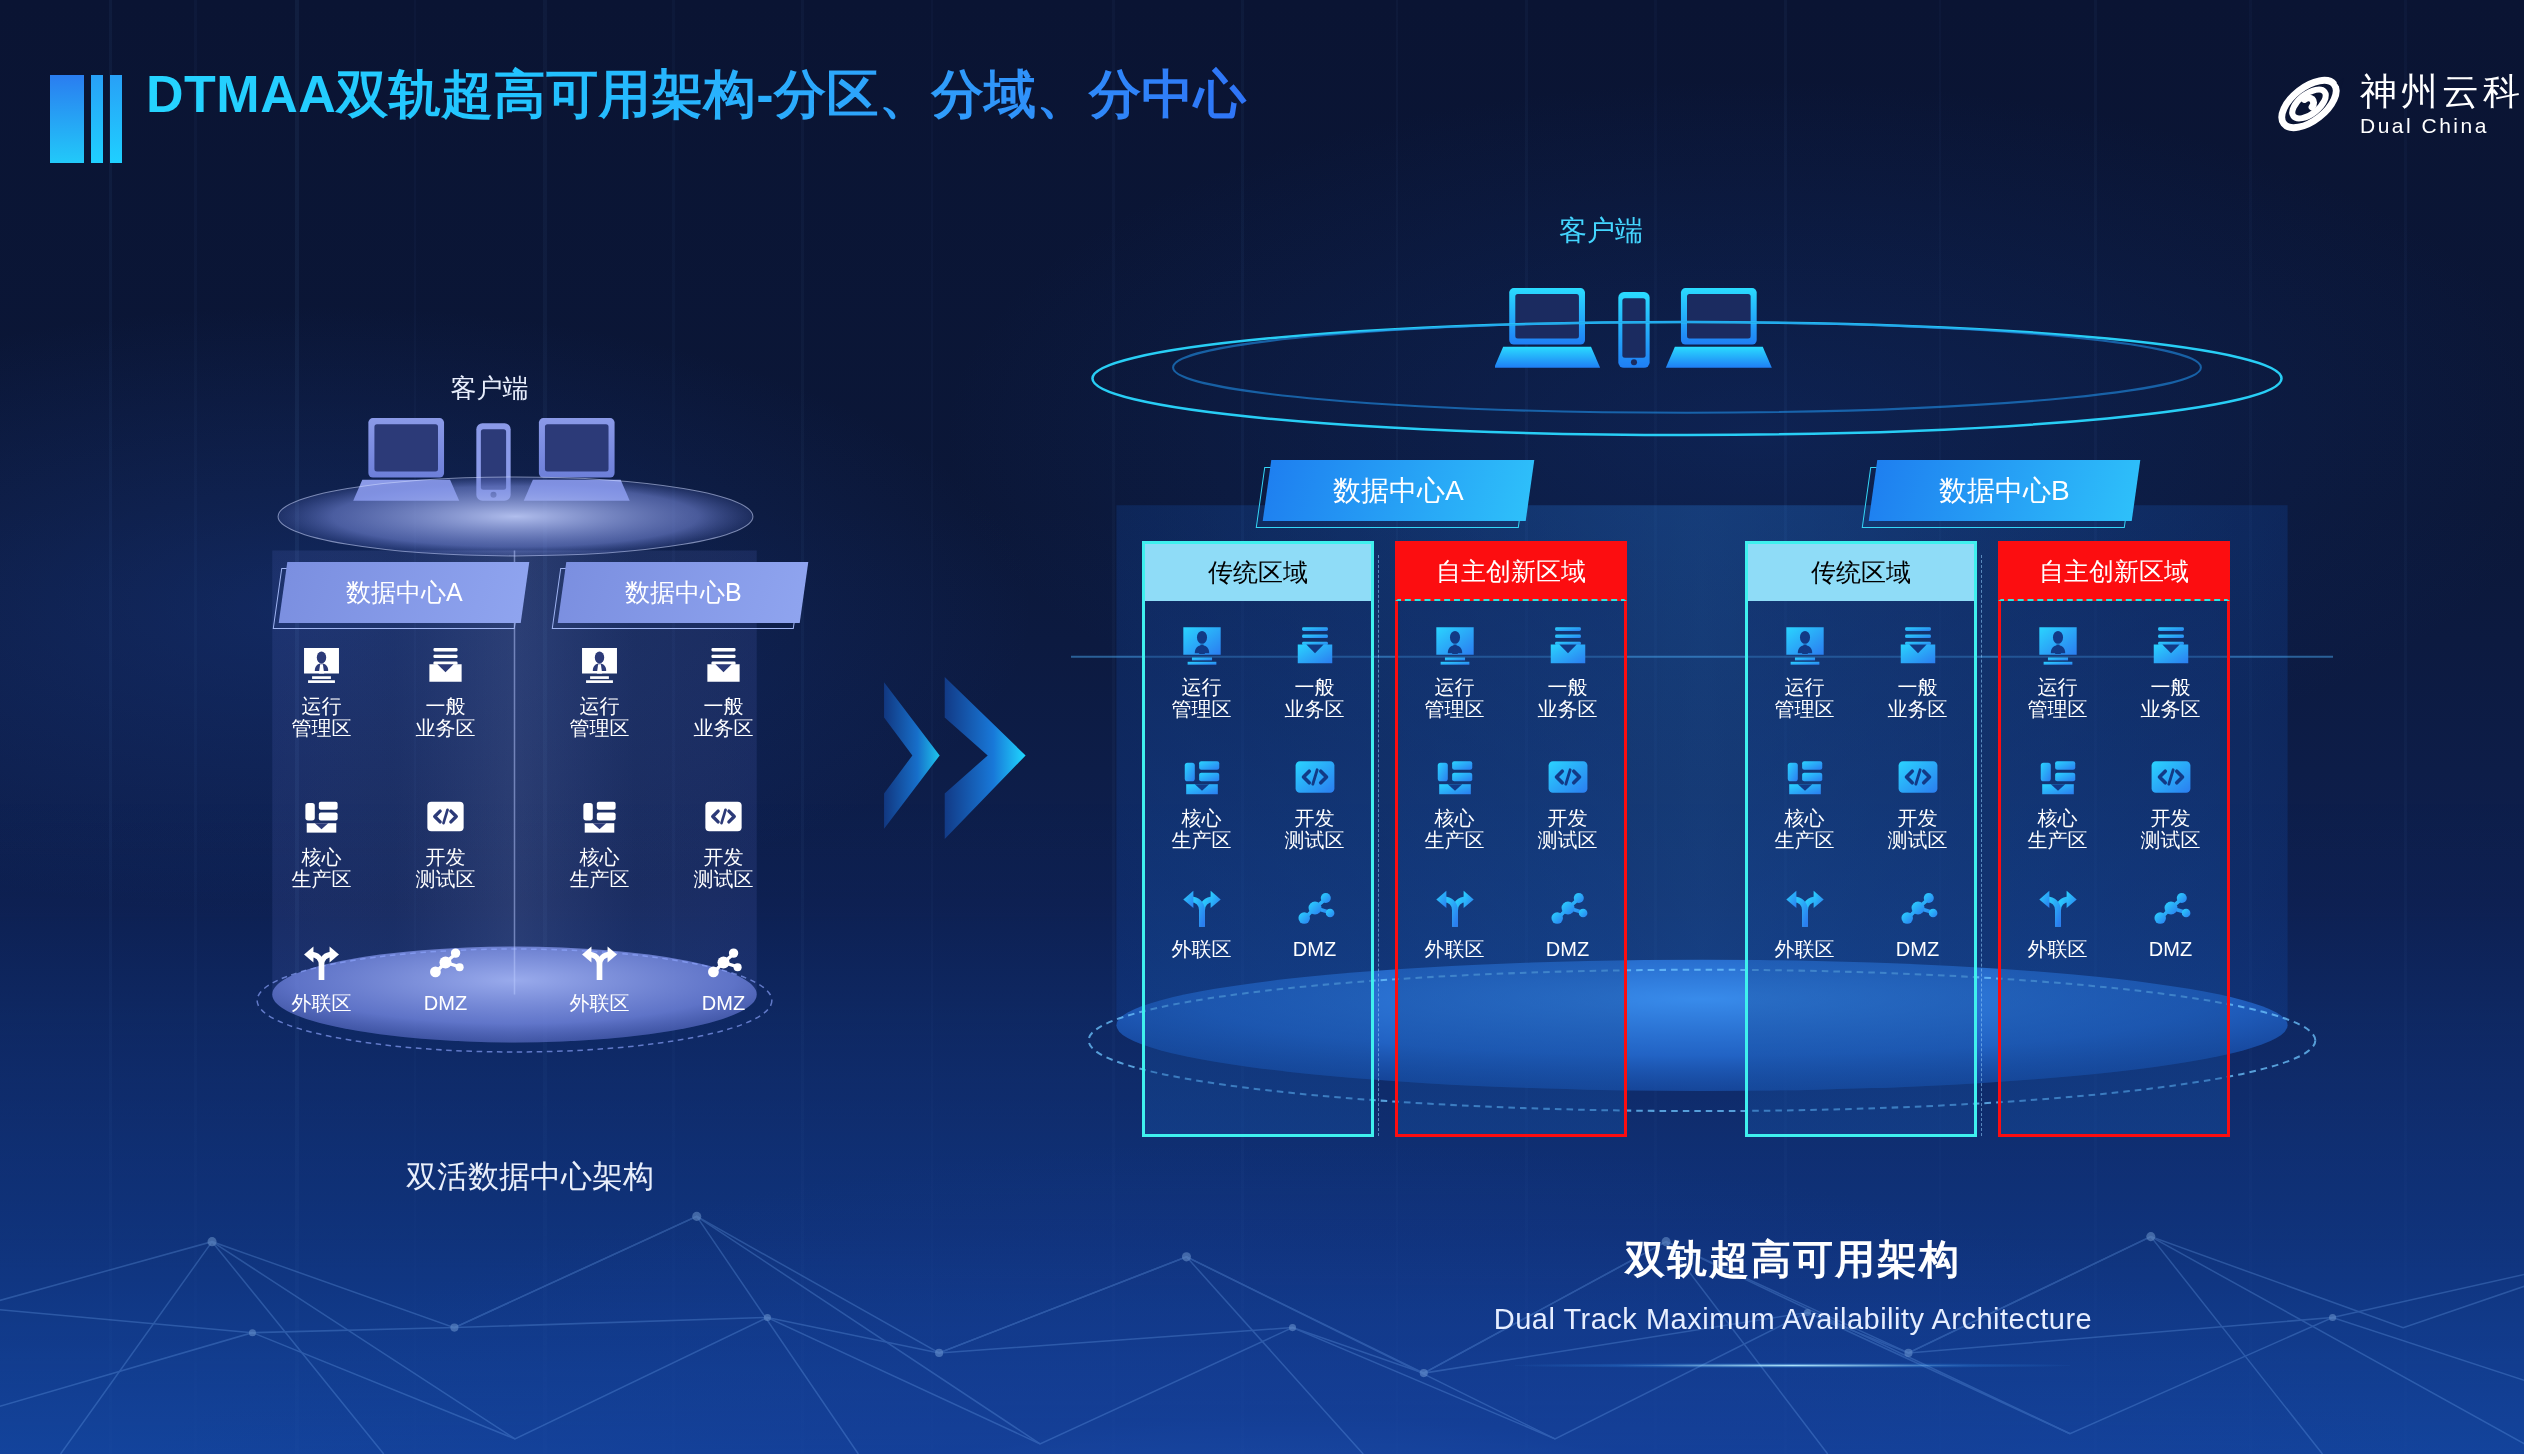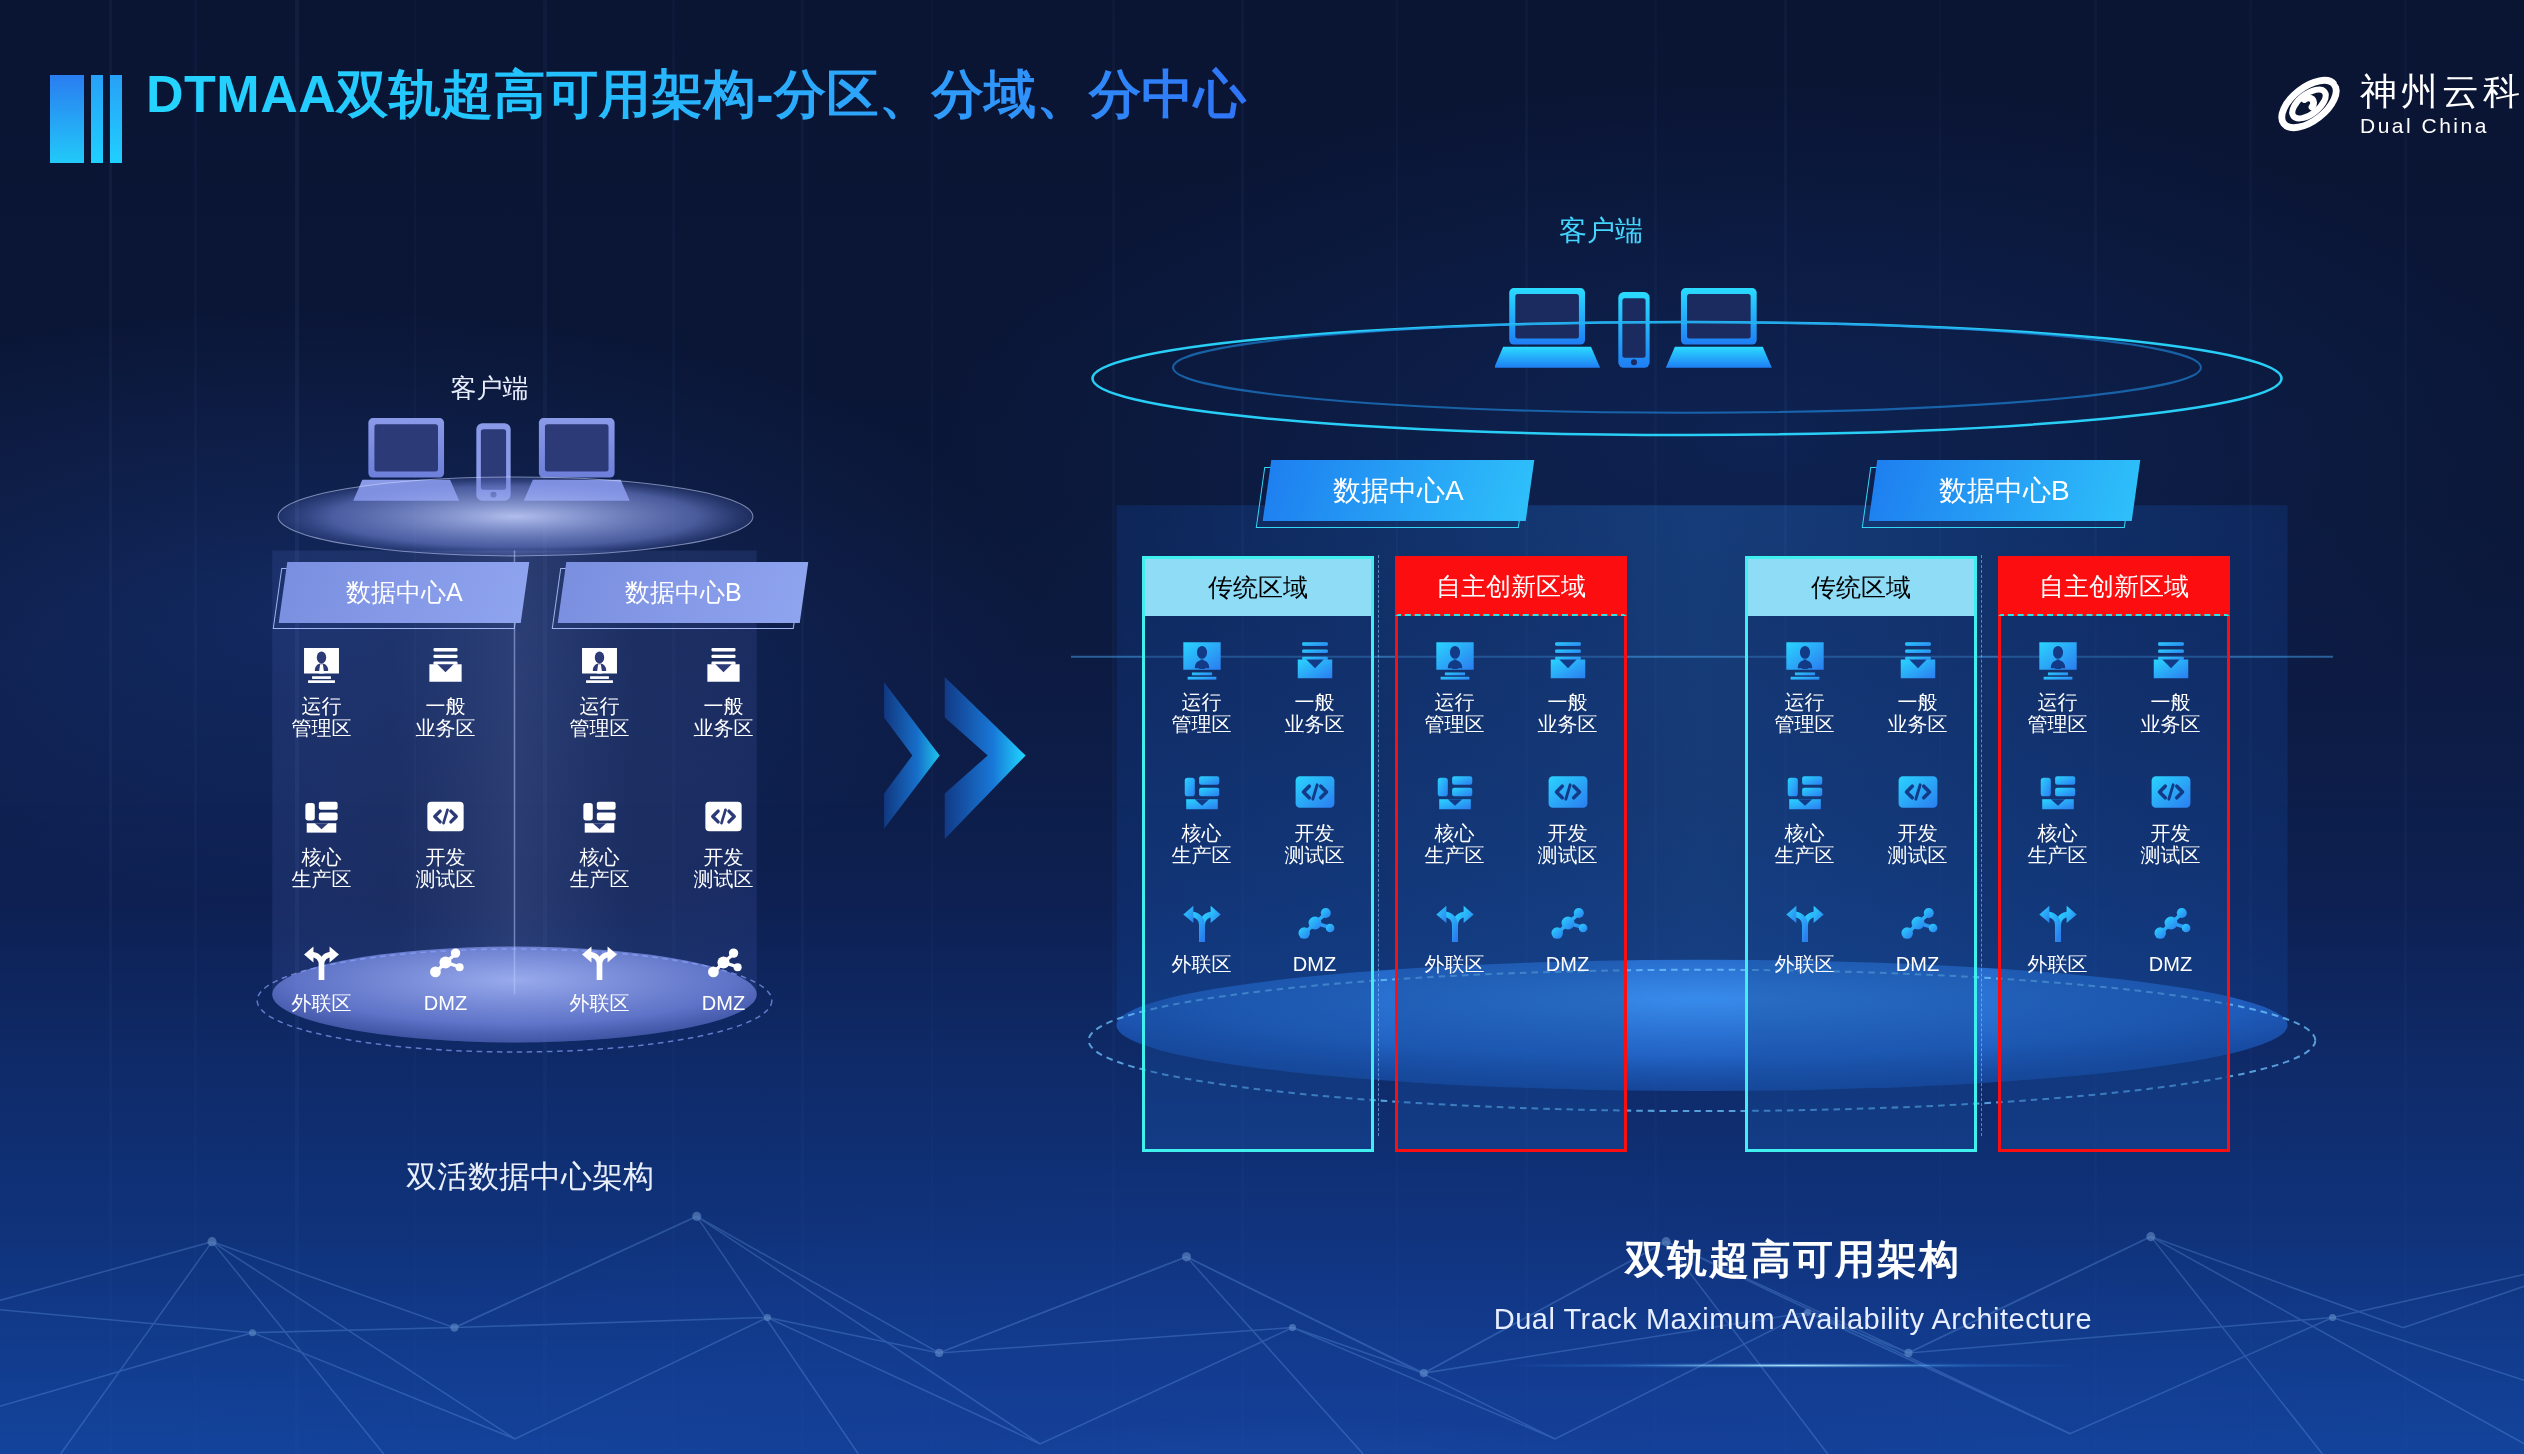--- a/index.html
+++ b/index.html
@@ -58,21 +58,21 @@
   .zone-cell{position:absolute;width:111px;text-align:center;}
   .zone-cell .ic{height:50px;display:flex;align-items:flex-end;justify-content:center;}
   .zone-cell .lb{margin-top:8px;color:#fff;font-size:20px;line-height:1.12;}
   .caption-left{position:absolute;left:217px;top:1156px;width:626px;text-align:center;color:#e9effb;font-size:31px;}
   
   .chev{position:absolute;}
   .dc-badge{position:absolute;color:#fff;font-size:28px;display:flex;align-items:center;justify-content:center;
     background:linear-gradient(100deg,#1e7ff0 0%,#2ec0fa 100%);transform:skewX(-8deg);white-space:nowrap;}
   .dc-badge .inner{transform:skewX(8deg);}
   .dc-badge-shadow{position:absolute;border:1.5px solid #34d6f6;transform:skewX(-8deg);}
-  .panel{position:absolute;margin-top:15px;}
+  .panel{position:absolute;}
   .panel-head{width:100%;display:flex;align-items:center;justify-content:center;font-size:25px;white-space:nowrap;}
   .panel-head.trad{background:#8fdcf7;color:#000;border:3px solid #3ff0ee;border-bottom:none;}
   .panel-head.innov{background:#fc0d10;color:#ffffff;border:3px solid #fc0d10;border-bottom:2px dashed #2de6e2;}
   .panel-body{width:100%;border:3px solid;border-top:none;position:relative;}
   .panel-body.trad{border-color:#3ff0ee;background:linear-gradient(180deg,rgba(18,48,110,.42),rgba(22,78,160,.42));}
   .panel-body.innov{border-color:#fc0d10;background:linear-gradient(180deg,rgba(18,48,110,.42),rgba(22,78,160,.42));}
   .grid2{display:grid;grid-template-columns:1fr 1fr;row-gap:0;}
   .rcell{text-align:center;padding:13px 0 11px;}
   .rcell .ic{height:55px;display:flex;align-items:flex-end;justify-content:center;}
   .rcell .lb{margin-top:7px;color:#fff;font-size:20px;line-height:1.12;}

